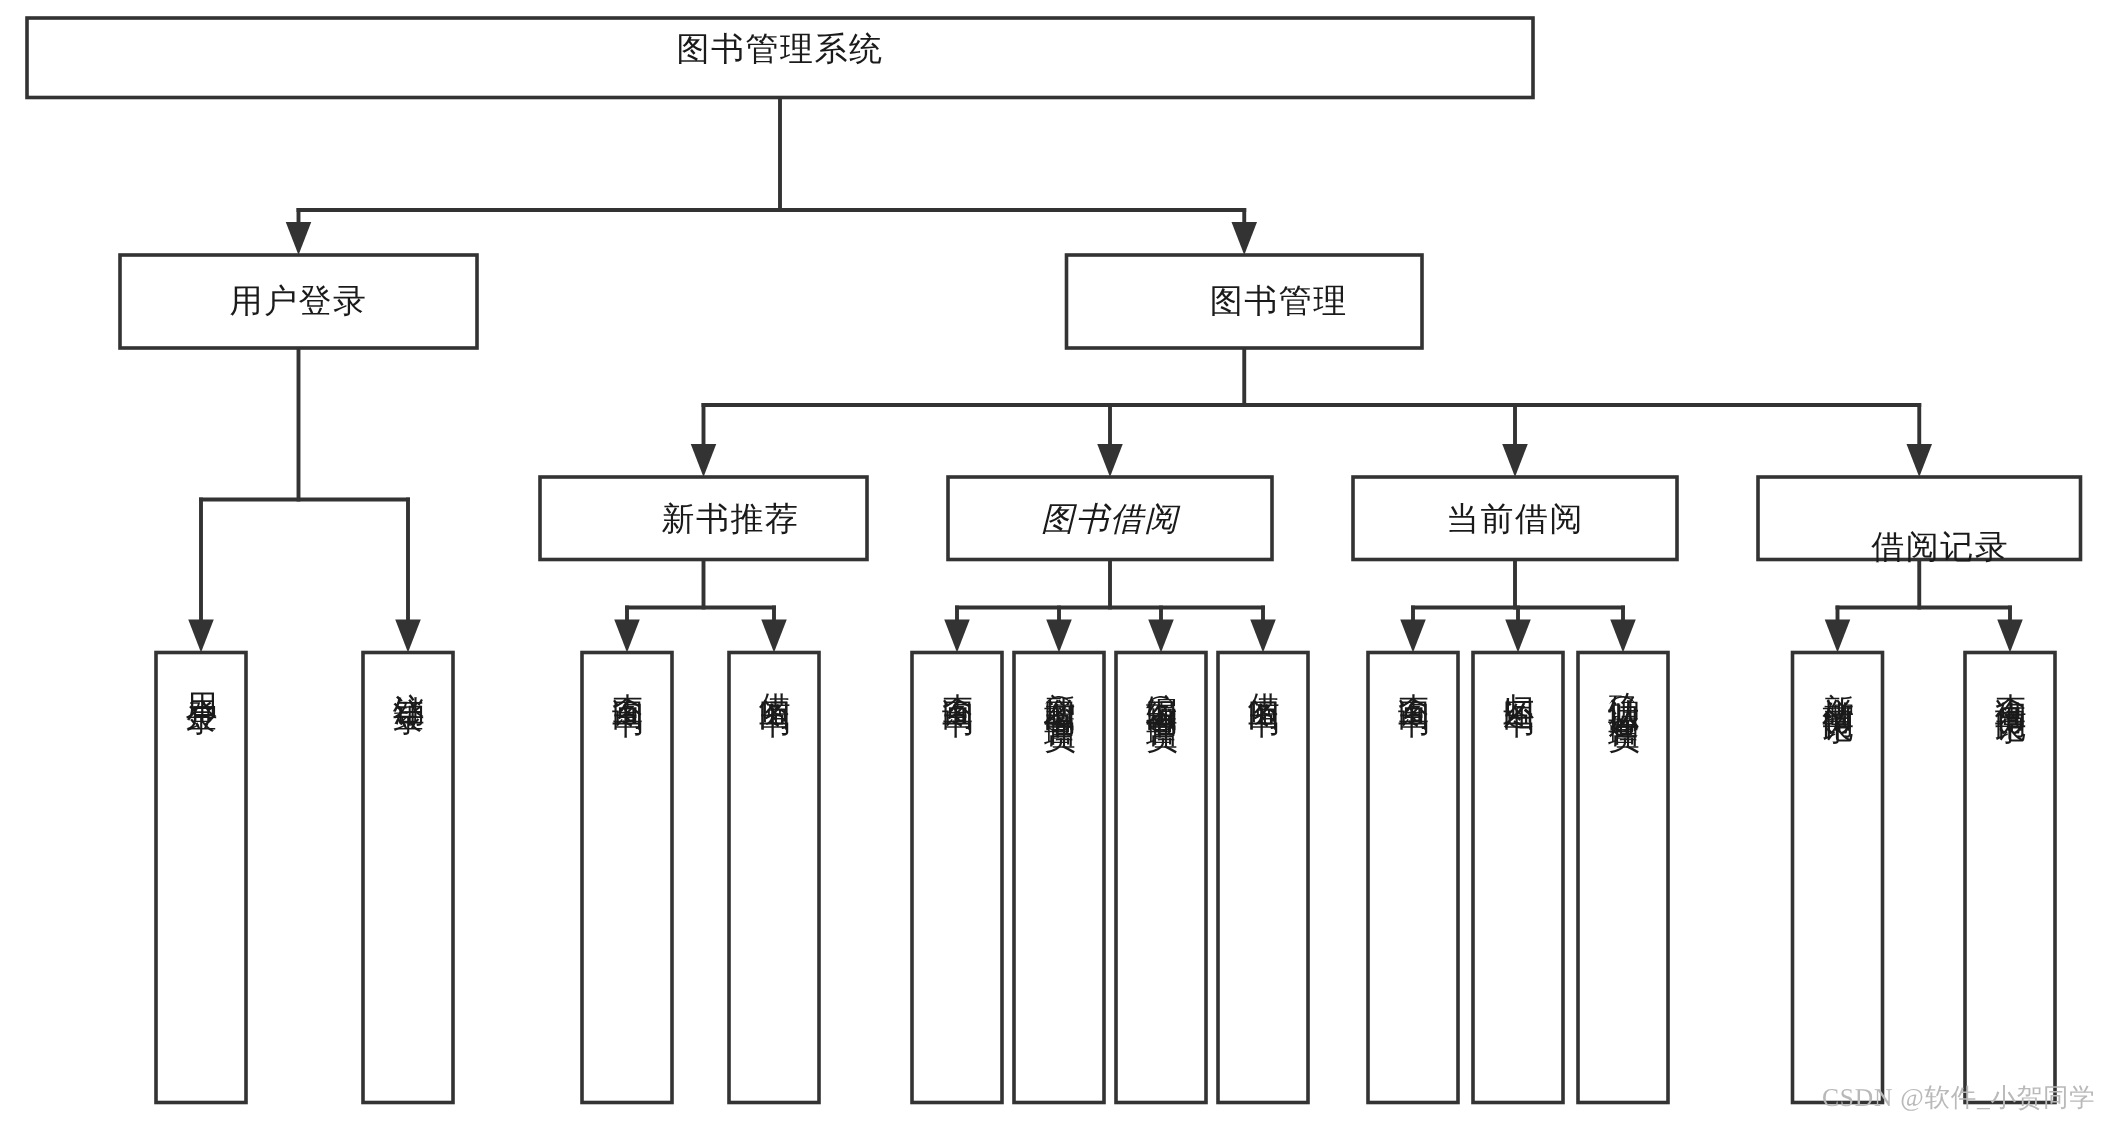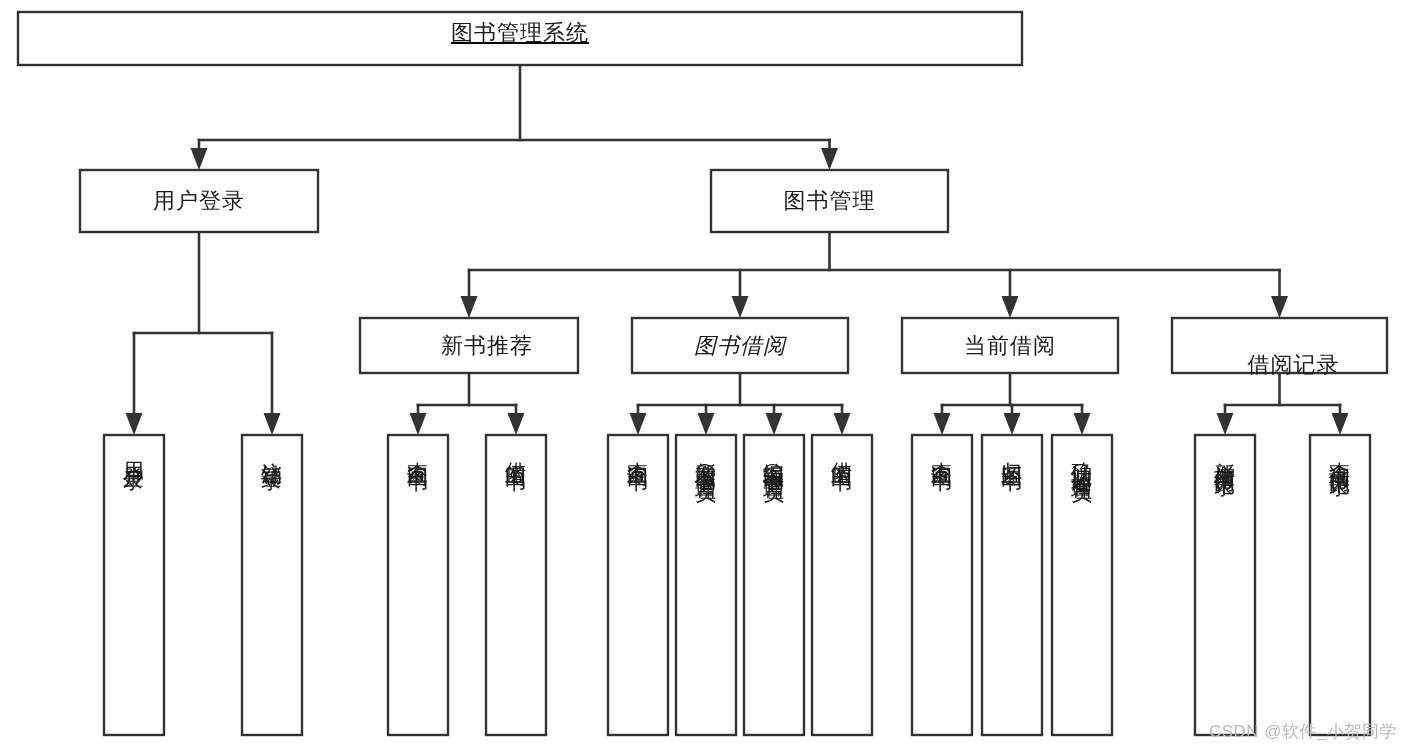--- a/index.html
+++ b/index.html
@@ -69,21 +69,21 @@
     font-family: "Liberation Sans", "DejaVu Sans", sans-serif;
     font-size: 22px;
     color: #1a1a1a;
     letter-spacing: 1px;
     white-space: nowrap;
   }
   #watermark {
     position: absolute;
     right: 8px;
     bottom: 4px;
-    font-family: Liberation Sans, sans-serif;
+    font-family: Liberation Serif, serif;
     font-size: 17px;
     color: #b9b9b9;
     letter-spacing: 0.5px;
     white-space: nowrap;
     margin-left: 36px;
   }
 </style>
 </head>
 <body>
 
@@ -170,27 +170,27 @@
       <rect x="676" y="435" width="60" height="300" class="node-box"></rect>
       <rect x="744" y="435" width="60" height="300" class="node-box"></rect>
       <rect x="812" y="435" width="60" height="300" class="node-box"></rect>
       <rect x="912" y="435" width="60" height="300" class="node-box"></rect>
       <rect x="982" y="435" width="60" height="300" class="node-box"></rect>
       <rect x="1052" y="435" width="60" height="300" class="node-box"></rect>
       <rect x="1195" y="435" width="60" height="300" class="node-box"></rect>
       <rect x="1310" y="435" width="60" height="300" class="node-box"></rect>
     </svg>
   <div id="labels-layer">
-      <div class="hlabel-wrap" style="left: 18px; top: 12px; width: 1004px; height: 42px; text-decoration: underline;">
+      <div class="hlabel-wrap" style="left: 18px; top: 12px; width: 1004px; height: 42px;">
         <span class="hlabel-text">图书管理系统</span>
       </div>
       <div class="hlabel-wrap" style="left: 80px; top: 170px; width: 238px; height: 62px;">
         <span class="hlabel-text">用户登录</span>
       </div>
-      <div class="hlabel-wrap" style="left: 711px; top: 170px; width: 237px; height: 62px;">
+      <div class="hlabel-wrap" style="left: 711px; top: 170px; width: 237px; height: 62px; padding-left: 23px;">
         <span class="hlabel-text">图书管理</span>
       </div>
       <div class="hlabel-wrap" style="left: 360px; top: 318px; width: 254px; height: 55px;">
         <span class="hlabel-text">新书推荐</span>
       </div>
       <div class="hlabel-wrap" style="left: 632px; top: 318px; width: 216px; height: 55px; font-style: italic;">
         <span class="hlabel-text">图书借阅</span>
       </div>
       <div class="hlabel-wrap" style="left: 902px; top: 318px; width: 216px; height: 55px; justify-content: center;">
         <span class="hlabel-text">当前借阅</span>

